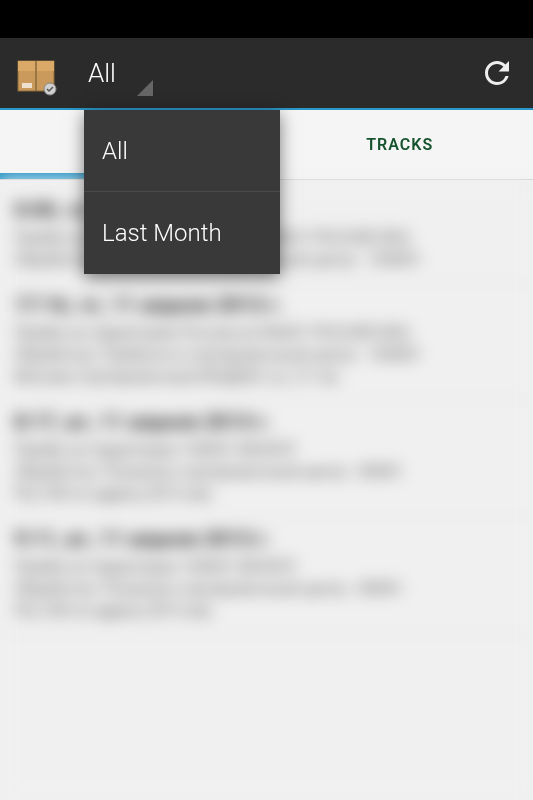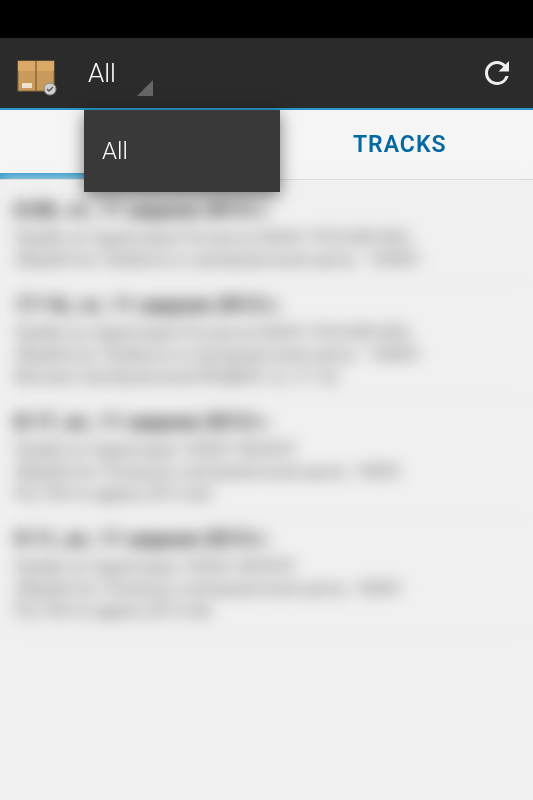--- a/index.html
+++ b/index.html
@@ -85,23 +85,23 @@
       display: flex;
       border-bottom: 1px solid #ccc;
       position: relative;
     }
     
     .tab {
       flex: 1;
       display: flex;
       align-items: center;
       justify-content: center;
-      font-size: 23px;
+      font-size: 16px;
       font-weight: 600;
-      color: #0369a1;
+      color: #14532d;
       letter-spacing: 1px;
     }
     
     .tab-indicator {
       position: absolute;
       bottom: 0;
       left: 0;
       width: 50%;
       height: 6px;
       background: #2a97c8;
@@ -218,13 +218,16 @@
     <div class="list-item-line">Приём на территории 104041 МСКОП</div>
     <div class="list-item-line">Обработка: Покинуло сортировочный центр - 00001</div>
     <div class="list-item-line">РЦ-108 по адресу (813 км)</div>
   </div>
 </div>
 
 <div class="dropdown-menu">
   <div class="dropdown-item">
     <span>All</span>
   </div>
+  <div class="dropdown-item">
+    <span>Last Month</span>
+  </div>
 </div>
 
 </body></html>

